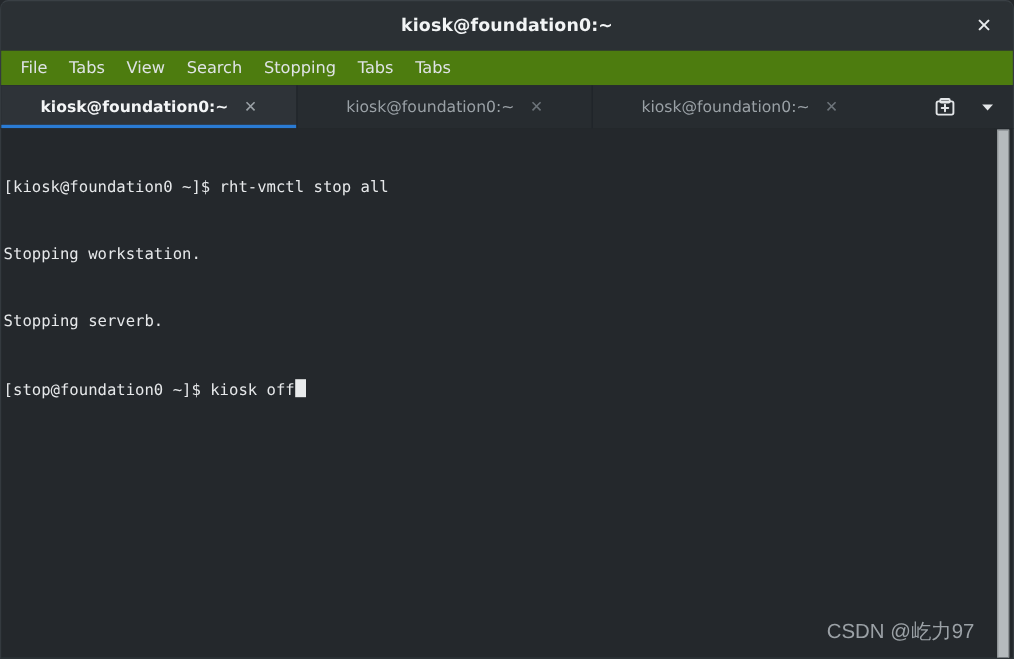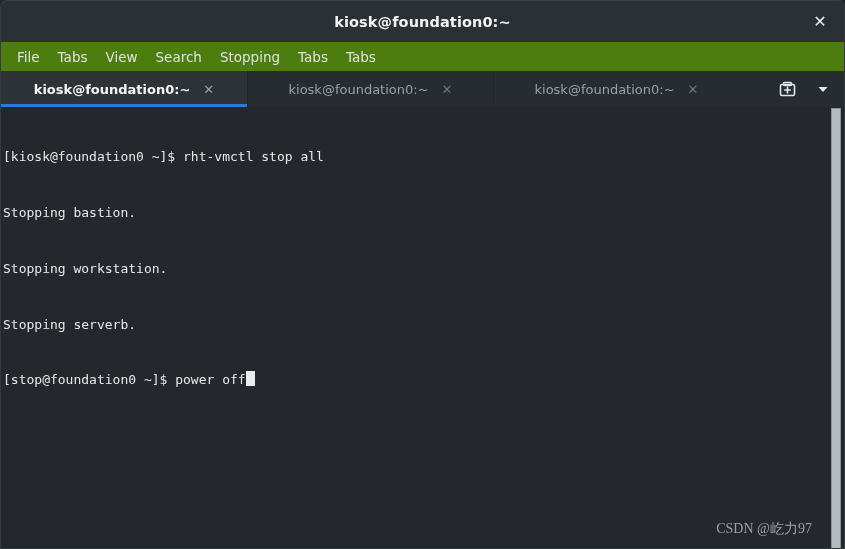--- a/index.html
+++ b/index.html
@@ -203,23 +203,23 @@
     background: #b5babd;
     border: 1px solid #8e9396;
     box-sizing: border-box;
   }
 
   
   .watermark {
     position: absolute;
     right: 32px;
     bottom: 10px;
-    font-size: 14px;
+    font-size: 17px;
     color: #9ba1a6;
-    font-family: Liberation Serif, serif;
+    font-family: Liberation Sans, sans-serif;
     white-space: nowrap;
     user-select: none;
   }
 </style>
 </head>
 <body>
 
 <div class="window">
 
   <div class="titlebar">
@@ -266,24 +266,23 @@
         <svg width="14" height="14" viewBox="0 0 14 14" aria-hidden="true">
           <path d="M2.5 5 L 7 10 L 11.5 5 Z" fill="#e3e6e8"></path>
         </svg>
       </div>
     </div>
   </div>
 
   <div class="terminal">
     <div class="terminal-screen">
       <div class="term-line">[kiosk@foundation0 ~]$ rht-vmctl stop all</div>
-      <div class="term-line">Stopping bastion.</div>
       <div class="term-line">Stopping workstation.</div>
       <div class="term-line">Stopping serverb.</div>
-      <div class="term-line"><span>[stop@foundation0 ~]$ </span><span>power off</span><span class="cursor-block"></span></div>
+      <div class="term-line"><span>[stop@foundation0 ~]$ </span><span>kiosk off</span><span class="cursor-block"></span></div>
     </div>
 
     <div class="scrollbar-track">
       <div class="scrollbar-thumb"></div>
     </div>
 
     <div class="watermark">CSDN @屹力97</div>
   </div>
 
 </div>

